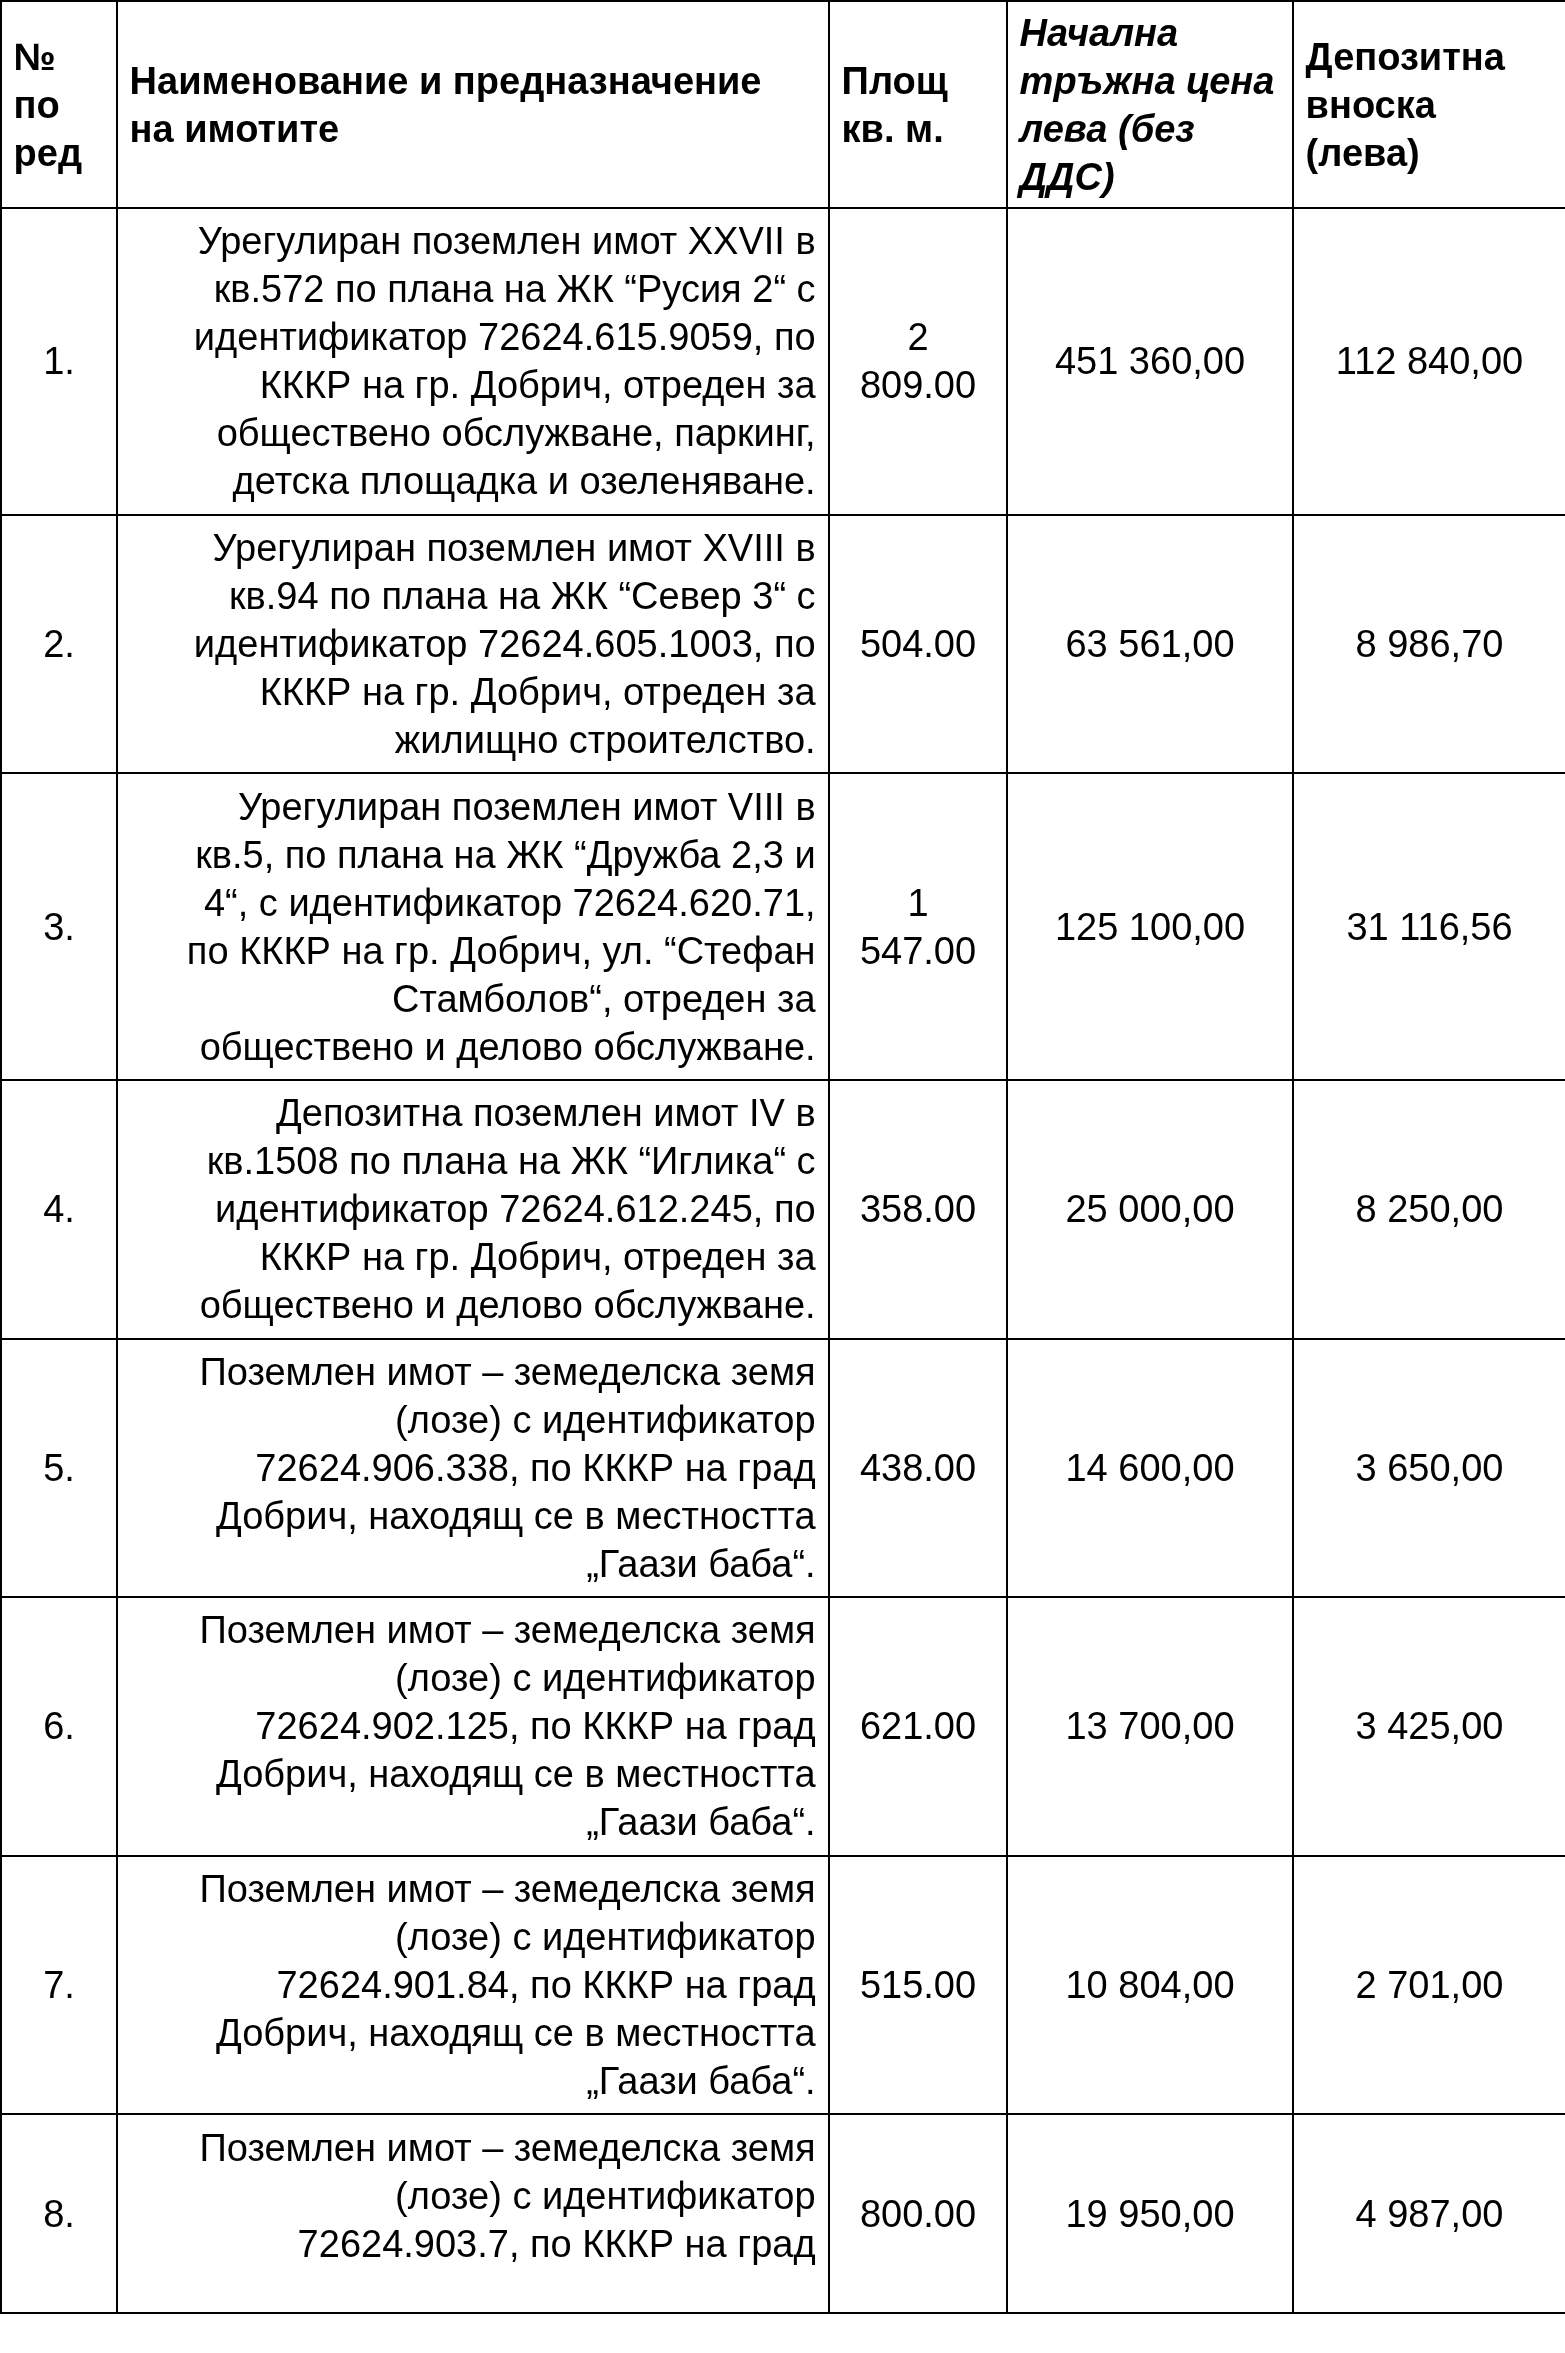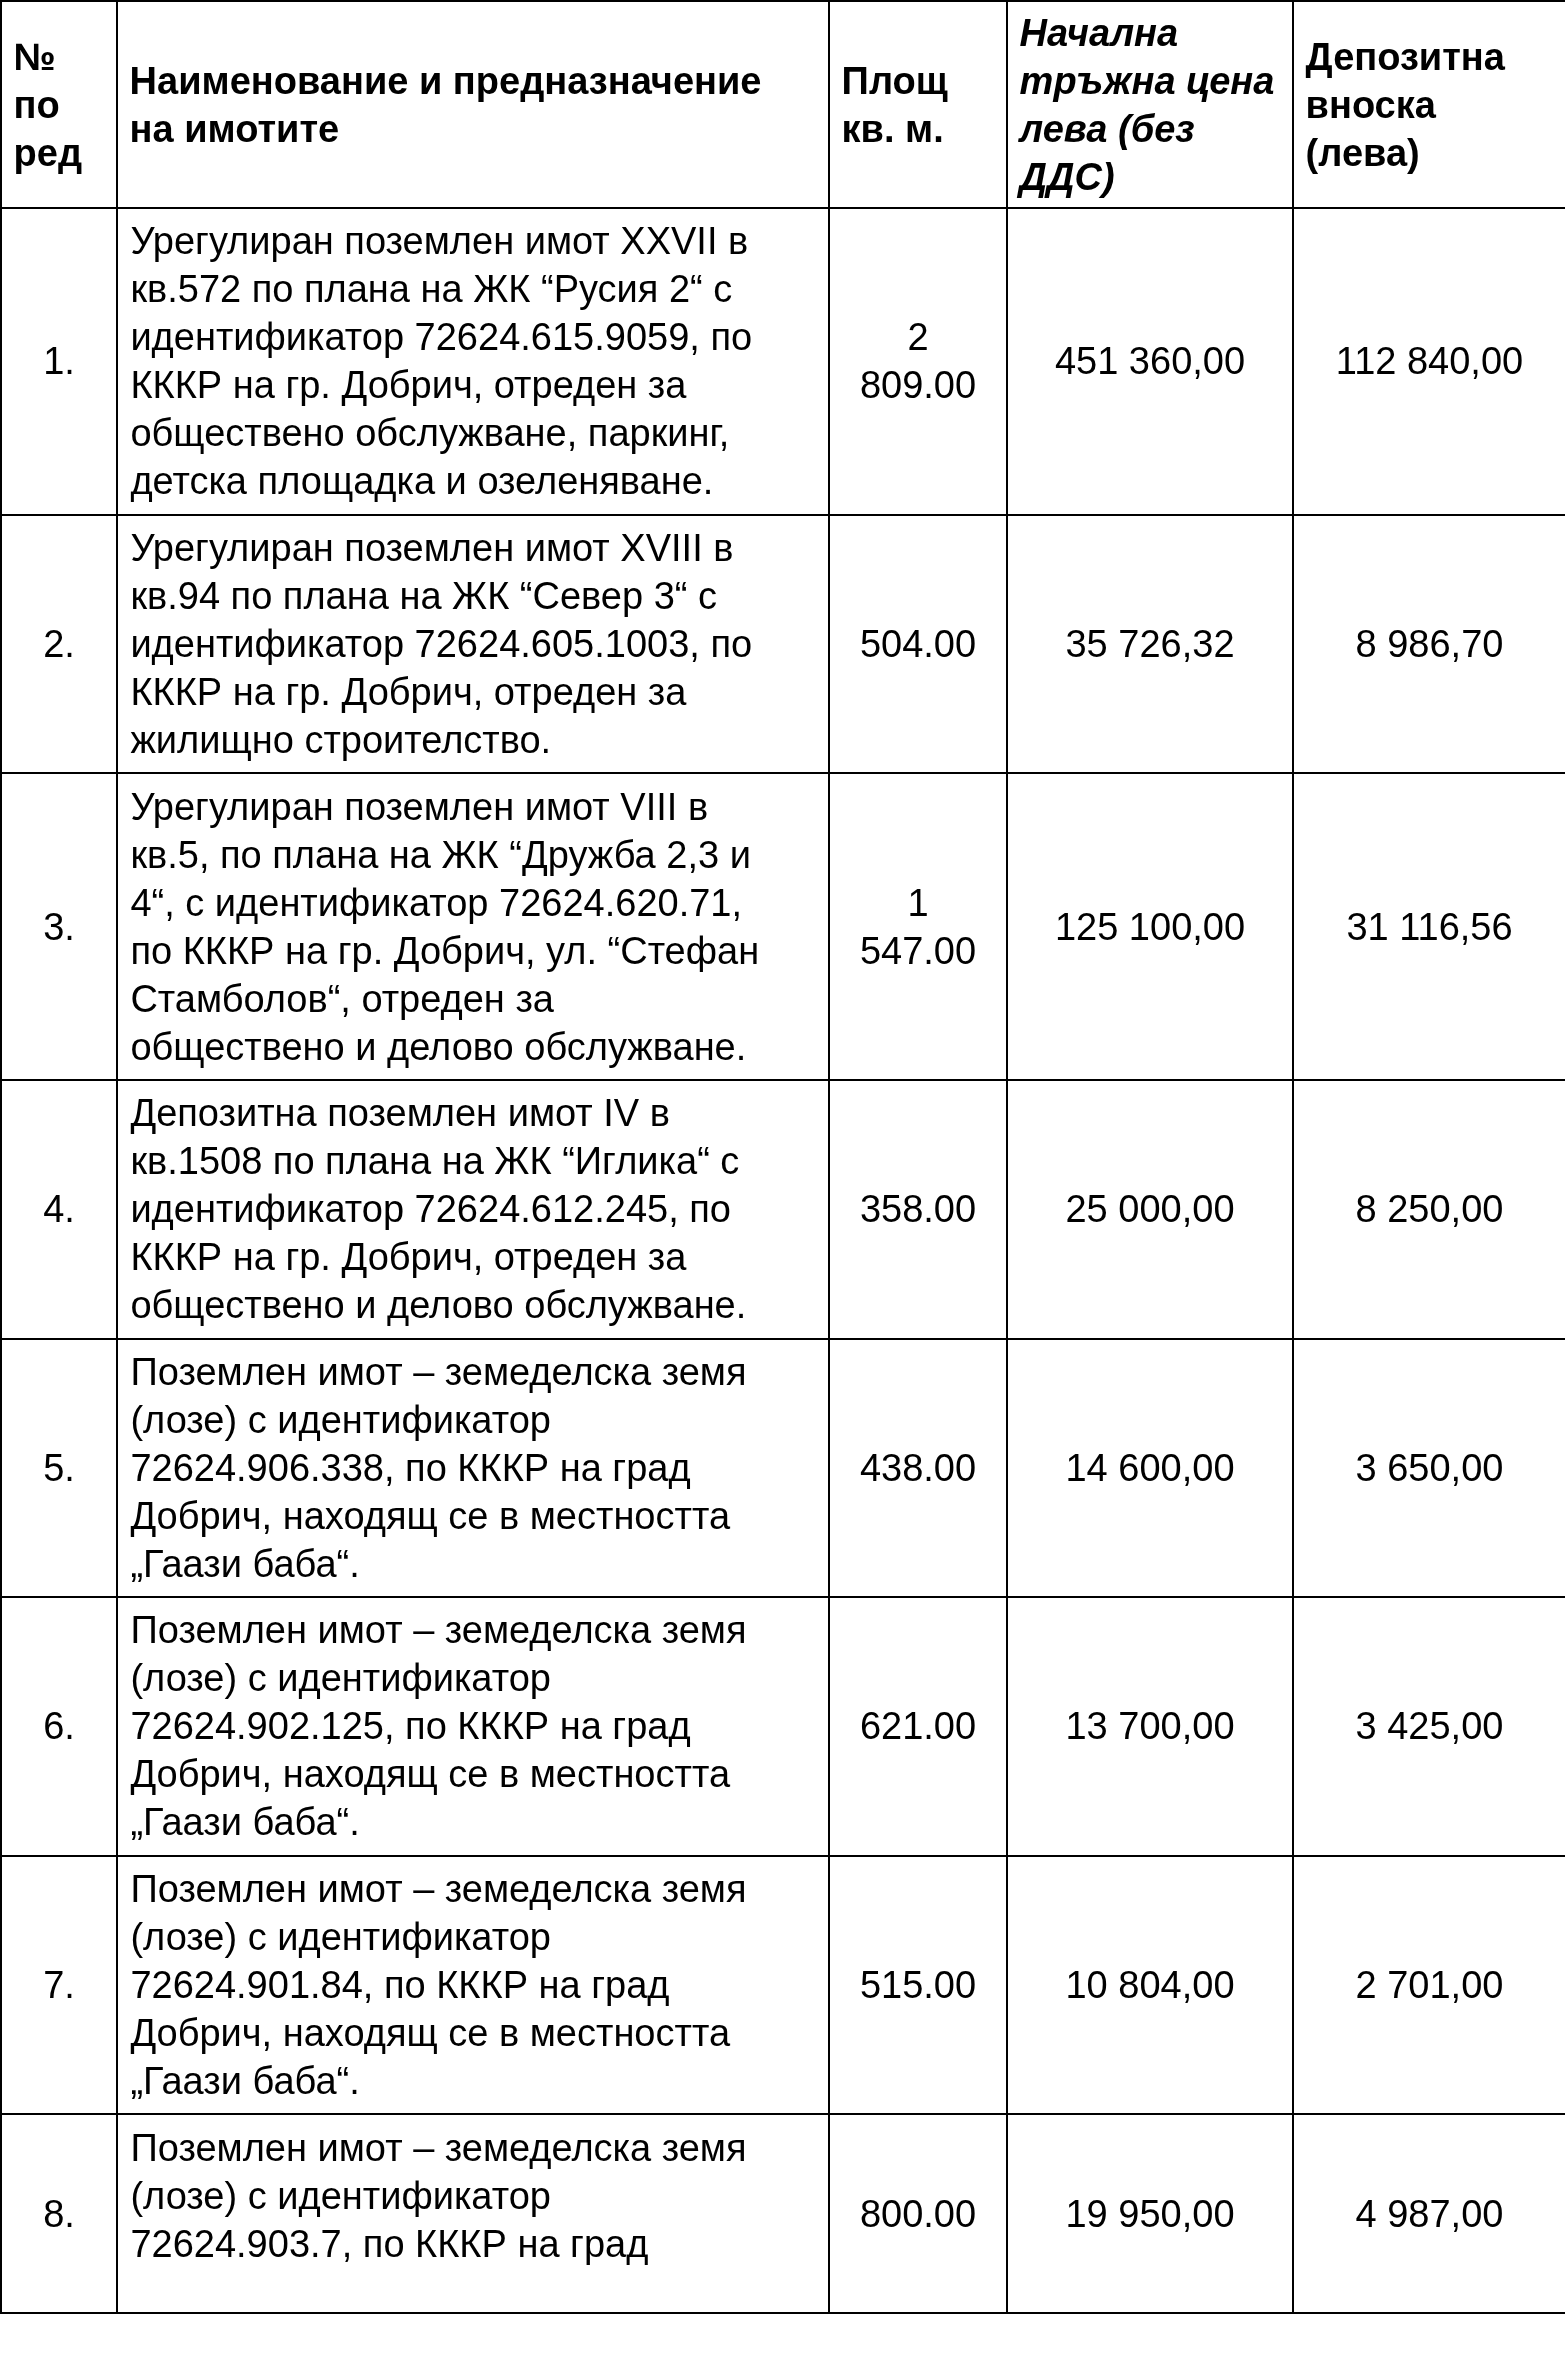--- a/index.html
+++ b/index.html
@@ -26,21 +26,21 @@
   }
   table.props th {
     font-weight: bold;
     text-align: left;
     vertical-align: middle;
     white-space: pre-line;
     padding: 6.6px 11.6px;
   }
   th.h-price { white-space: pre-wrap; font-style: italic; }
   td.c-desc {
-    text-align: left;
+    text-align: right;
     vertical-align: top;
     white-space: pre-line;
     padding: 8.3px 12.4px;
   }
   td.c-num, td.c-area, td.c-price, td.c-deposit {
     text-align: center;
     vertical-align: middle;
     white-space: pre-line;
     padding: 5px 8.3px;
   }
@@ -91,21 +91,21 @@
         <td class="c-deposit">112 840,00</td>
       </tr>
       <tr>
         <td class="c-num">2.</td>
         <td class="c-desc">Урегулиран поземлен имот XVIII в
 кв.94 по плана на ЖК “Север 3“ с
 идентификатор 72624.605.1003, по
 КККР на гр. Добрич, отреден за
 жилищно строителство.</td>
         <td class="c-area">504.00</td>
-        <td class="c-price">35 726,32</td>
+        <td class="c-price">63 561,00</td>
         <td class="c-deposit">8 986,70</td>
       </tr>
       <tr>
         <td class="c-num">3.</td>
         <td class="c-desc">Урегулиран поземлен имот VIII в
 кв.5, по плана на ЖК “Дружба 2,3 и
 4“, с идентификатор 72624.620.71,
 по КККР на гр. Добрич, ул. “Стефан
 Стамболов“, отреден за
 обществено и делово обслужване.</td>

